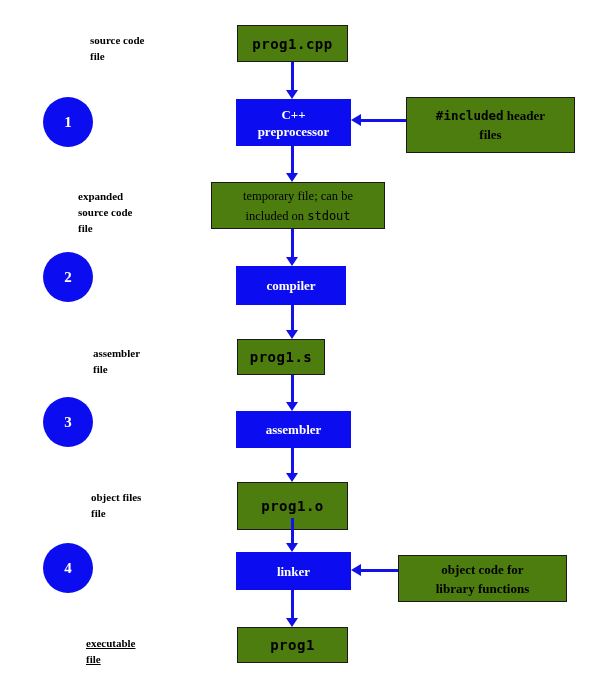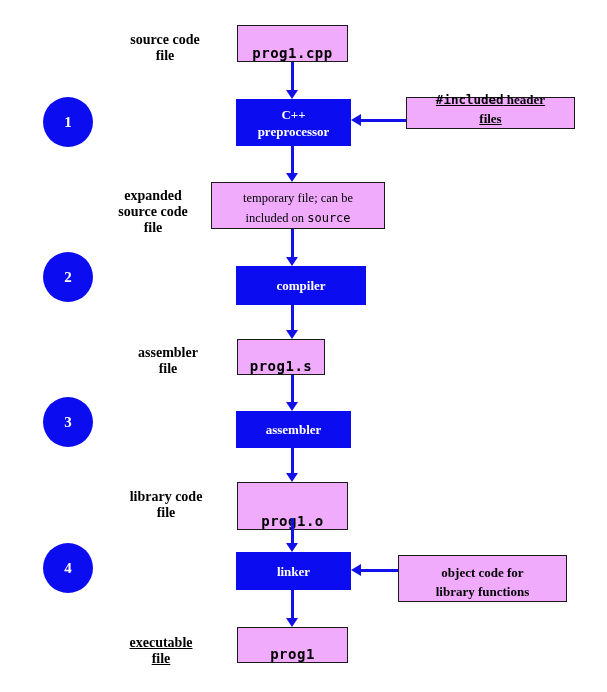--- a/index.html
+++ b/index.html
@@ -2,42 +2,42 @@
 <html><head>
 <meta charset="utf-8">
 <style>
   html,body { margin:0; padding:0; background:#ffffff; }
   .canvas {
     position:relative; width:607px; height:692px; background:#ffffff;
     font-family:"Liberation Serif","DejaVu Serif",serif; overflow:hidden;
   }
   
   .ybox {
-    position:absolute; background:#f0abfc; border:1px solid #1a1a1a;
-    display:flex; align-items:flex-end; justify-content:center; text-align:center;
+    position:absolute; background:#4d7c0f; border:1px solid #1a1a1a;
+    display:flex; align-items:center; justify-content:center; text-align:center;
     box-sizing:border-box; color:#000;
   }
   .mono  { font-family:"DejaVu Sans Mono","Liberation Mono",monospace; }
   .filebox { font-family:"DejaVu Sans Mono","Liberation Mono",monospace; font-weight:bold; font-size:14px; letter-spacing:0.5px; }
   
   .bbox {
     position:absolute; background:#0c0cf0; color:#ffffff; font-weight:bold;
     display:flex; flex-direction:column; align-items:center; justify-content:center;
     text-align:center; font-size:13px; line-height:17px; box-sizing:border-box;
   }
   
   .circle {
     position:absolute; width:50px; height:50px; border-radius:50%;
     background:#0c0cf0; color:#ffffff; font-weight:bold; font-size:15px;
     display:flex; align-items:center; justify-content:center;
   }
   
   .lbl {
-    position:absolute; width:150px; text-align:center; font-weight:bold;
-    font-size:14px; line-height:16px; color:#000;
+    position:absolute; width:150px; font-weight:bold;
+    font-size:11px; line-height:16px; color:#000;
   }
   
   .vshaft { position:absolute; width:3px; background:#1111e8; }
   .vhead  { position:absolute; width:0; height:0;
             border-left:6px solid transparent; border-right:6px solid transparent;
             border-top:9px solid #1111e8; }
   .hshaft { position:absolute; height:3px; background:#1111e8; }
   .lhead  { position:absolute; width:0; height:0;
             border-top:6px solid transparent; border-bottom:6px solid transparent;
             border-right:10px solid #1111e8; }
@@ -69,66 +69,66 @@
   <div class="lbl" style="left:78px; top:188px;">
     <div>expanded</div>
     <div>source code</div>
     <div>file</div>
   </div>
   <div class="lbl" style="left:93px; top:345px;">
     <div>assembler</div>
     <div>file</div>
   </div>
   <div class="lbl" style="left:91px; top:489px;">
-    <div>library code</div>
+    <div>object files</div>
     <div>file</div>
   </div>
   <div class="lbl" style="left:86px; top:635px;text-decoration:underline;">
     <div>executable</div>
     <div>file</div>
   </div>
 
   <div class="ybox filebox" style="left:237px; top:25px;  width:111px; height:37px;">
     <span>prog1.cpp</span>
   </div>
 
   <div class="ybox note" style="left:211px; top:182px; width:174px; height:47px;">
     <div>
       <div>temporary file; can be</div>
-      <div><span>included on </span><span class="mono" style="font-size:12px;">source</span></div>
+      <div><span>included on </span><span class="mono" style="font-size:12px;">stdout</span></div>
     </div>
   </div>
 
   <div class="ybox filebox" style="left:237px; top:339px; width:88px; height:36px;">
     <span>prog1.s</span>
   </div>
 
   <div class="ybox filebox" style="left:237px; top:482px; width:111px; height:48px;">
     <span>prog1.o</span>
   </div>
 
   <div class="ybox filebox" style="left:237px; top:627px; width:111px; height:36px;">
     <span>prog1</span>
   </div>
 
   <div class="bbox" style="left:236px; top:99px; width:115px; height:47px;">
     <div>C++</div>
     <div>preprocessor</div>
   </div>
-  <div class="bbox" style="left:236px; top:266px; width:130px; height:39px;">
+  <div class="bbox" style="left:236px; top:266px; width:110px; height:39px;">
     <div>compiler</div>
   </div>
   <div class="bbox" style="left:236px; top:411px; width:115px; height:37px;">
     <div>assembler</div>
   </div>
   <div class="bbox" style="left:236px; top:552px; width:115px; height:38px;">
     <div>linker</div>
   </div>
 
-  <div class="ybox side" style="left:406px; top:97px; width:169px; height:32px;text-decoration:underline;">
+  <div class="ybox side" style="left:406px; top:97px; width:169px; height:56px;">
     <div>
       <div><span class="mono" style="font-size:12.5px;">#included</span><span> header</span></div>
       <div>files</div>
     </div>
   </div>
 
   <div class="ybox side" style="left:398px; top:555px; width:169px; height:47px;">
     <div>
       <div>object code for</div>
       <div>library functions</div>

